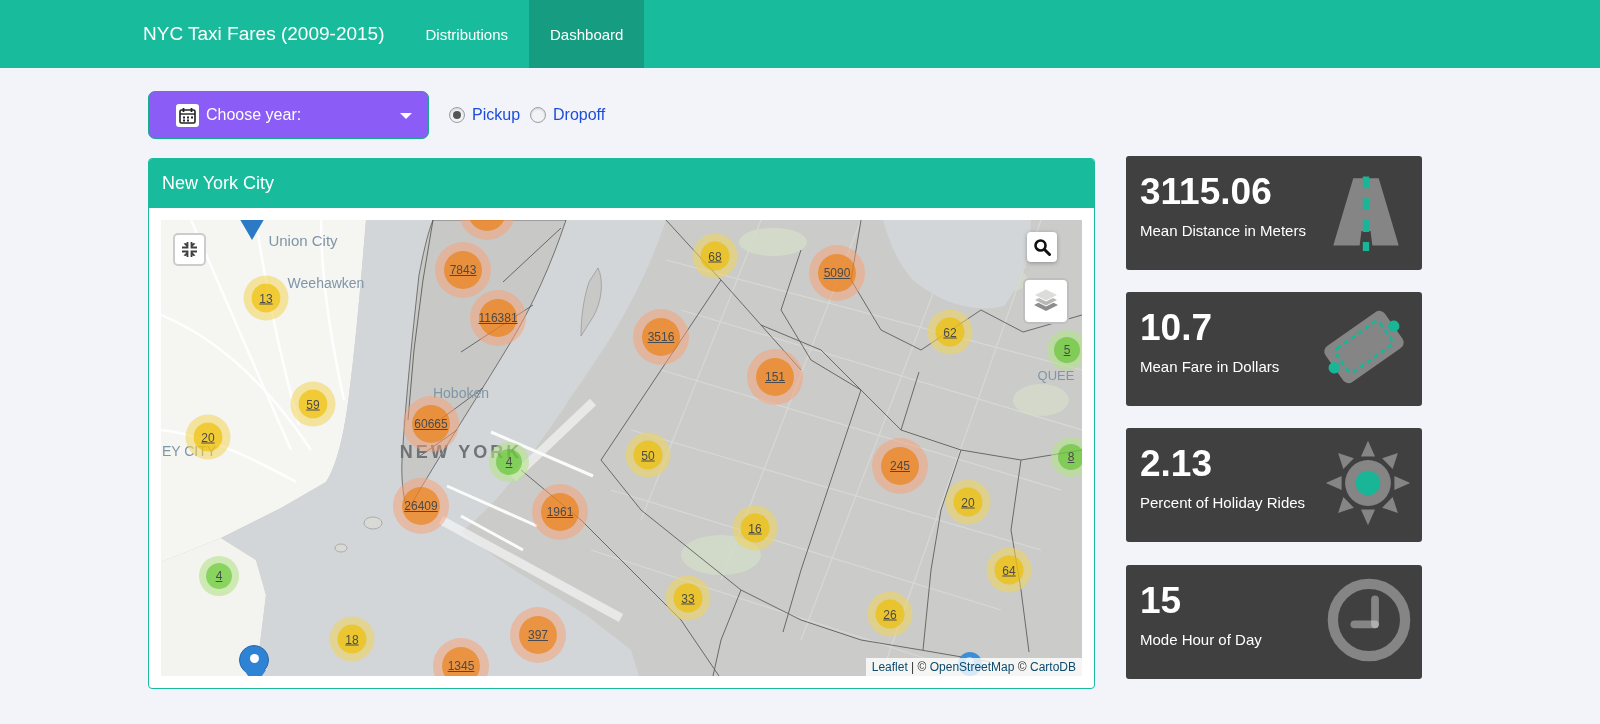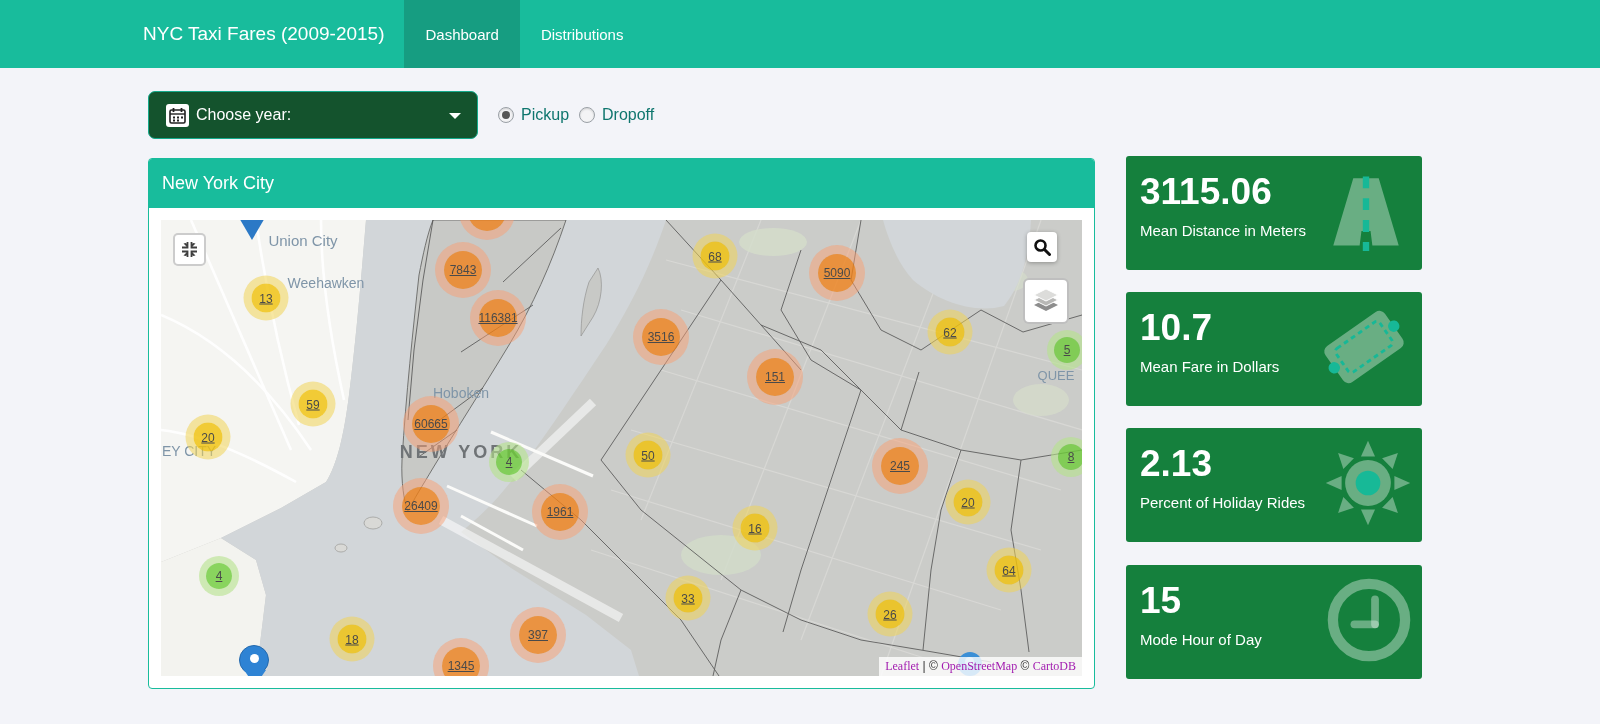--- a/index.html
+++ b/index.html
@@ -23,33 +23,33 @@
   .nav-tabs { display:flex; align-items:stretch; }
   .nav-tab {
     display:flex; align-items:center; padding:0 21px; font-size:15px; color:#fff;
     cursor:pointer; text-decoration:none;
   }
   .nav-tab.active { background:#169d81; }
 
   
   .controls-row { position:absolute; left:148px; top:91px; display:flex; align-items:center; }
   .year-dropdown {
-    width:330px; height:48px; background:#14532d; border:1px solid #15aa8c; border-radius:7px;
-    display:flex; align-items:center; color:#fff; font-size:16px; padding:0 17px;
+    width:281px; height:48px; background:#8b5cf6; border:1px solid #15aa8c; border-radius:7px;
+    display:flex; align-items:center; color:#fff; font-size:16px; padding:0 27px;
     cursor:pointer; position:relative;
   }
   .cal-icon {
     width:23px; height:23px; background:#fff; border-radius:3px; margin-right:7px;
     display:flex; align-items:center; justify-content:center; flex:0 0 auto;
   }
   .caret-down {
     position:absolute; right:16px; top:21px; width:0; height:0;
     border-left:6px solid transparent; border-right:6px solid transparent; border-top:6px solid #fff;
   }
-  .radio-group { display:flex; align-items:center; margin-left:10px; font-size:16px; color:#0f766e; }
+  .radio-group { display:flex; align-items:center; margin-left:10px; font-size:16px; color:#1d4ed8; }
   .radio-option { display:flex; align-items:center; margin-left:10px; cursor:pointer; }
   .radio-circle {
     width:16px; height:16px; border-radius:50%; border:1px solid #9aa0a6; background:#f3f3f5;
     margin-right:7px; position:relative; box-shadow:inset 0 1px 2px rgba(0,0,0,.15);
   }
   .radio-circle.checked::after {
     content:""; position:absolute; left:3px; top:3px; width:8px; height:8px; border-radius:50%;
     background:#555;
   }
 
@@ -108,41 +108,41 @@
   .ctl { position:absolute; background:#fff; z-index:10; cursor:pointer;
          display:flex; align-items:center; justify-content:center; }
   .ctl-fullscreen { left:12px; top:13px; width:33px; height:33px; border:2px solid rgba(0,0,0,.2); border-radius:5px; }
   .ctl-search { right:25px; top:12px; width:30px; height:30px; border-radius:4px; box-shadow:0 1px 4px rgba(0,0,0,.3); }
   .ctl-layers { right:13px; top:58px; width:46px; height:46px; border:2px solid rgba(0,0,0,.25); border-radius:6px; }
 
   .attribution {
     position:absolute; right:0; bottom:0; z-index:11; background:rgba(255,255,255,.8);
     font-size:12px; color:#333; padding:2px 6px; white-space:nowrap;
   }
-  .attribution .link { color:#a21caf; text-decoration:none; cursor:pointer;font-family:Liberation Serif, serif; }
+  .attribution .link { color:#0c4a6e; text-decoration:none; cursor:pointer; }
 
   
   .value-boxes { position:absolute; left:1126px; top:156px; width:296px; }
   .value-box {
-    position:relative; width:296px; height:114px; background:#15803d; border-radius:3px;
+    position:relative; width:296px; height:114px; background:#404040; border-radius:3px;
     color:#fff; padding:16px 14px; margin-bottom:22px; overflow:hidden;
   }
   .vb-value { font-size:37px; font-weight:bold; line-height:1.1; }
   .vb-label { font-size:15px; margin-top:9px; }
   .vb-icon { position:absolute; right:10px; top:50%; transform:translateY(-50%); opacity:.95; }
   .value-box:nth-child(3) { margin-bottom:23px; }
 </style>
 </head>
 <body>
 
 <div class="navbar">
   <div class="navbar-title">NYC Taxi Fares (2009-2015)</div>
   <div class="nav-tabs">
+      <a class="nav-tab">Distributions</a>
       <a class="nav-tab active">Dashboard</a>
-      <a class="nav-tab">Distributions</a>
     </div>
 </div>
 
 <div class="controls-row">
   <div class="year-dropdown">
     <span class="cal-icon">
       <svg width="17" height="17" viewBox="0 0 17 17">
         <rect x="1" y="3" width="15" height="13" rx="1.5" fill="none" stroke="#222" stroke-width="1.6"></rect>
         <line x1="4.5" y1="1" x2="4.5" y2="5" stroke="#222" stroke-width="1.8"></line>
         <line x1="12.5" y1="1" x2="12.5" y2="5" stroke="#222" stroke-width="1.8"></line>

